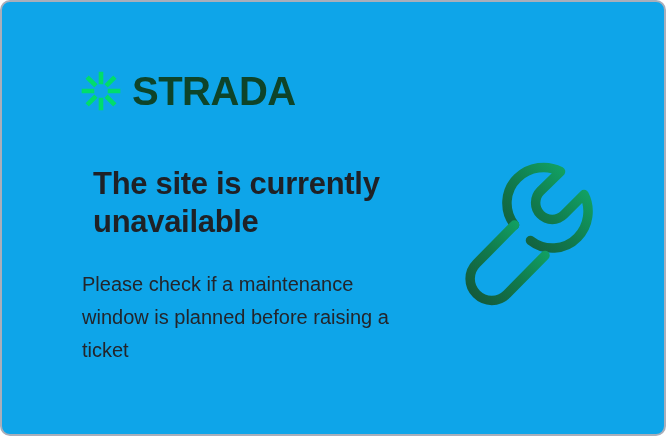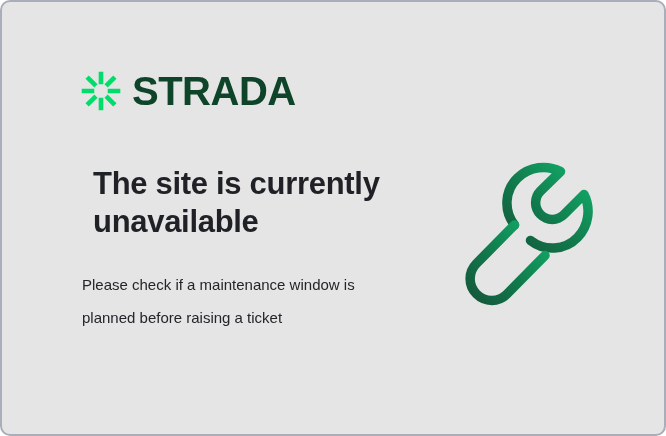--- a/index.html
+++ b/index.html
@@ -11,21 +11,21 @@
   body {
     font-family: "Liberation Sans", sans-serif;
     -webkit-font-smoothing: antialiased;
   }
 
   .screen {
     position: relative;
     width: 666px;
     height: 436px;
     box-sizing: border-box;
-    background: #e5e5e5;
+    background: #0ea5e9;
     border: 2px solid #a9aeba;
     border-radius: 10px;
     overflow: hidden;
   }
 
   
   .logo {
     position: absolute;
     left: 78px;
     top: 68px;
@@ -65,21 +65,21 @@
   }
 
   
   .body-copy {
     position: absolute;
     left: 80px;
     top: 266px;
     width: 310px;
     margin: 0;
     font-family: "Liberation Sans", sans-serif;
-    font-size: 15px;
+    font-size: 20px;
     font-weight: normal;
     line-height: 33px;
     color: #23252b;
   }
 
   
   .wrench {
     position: absolute;
     left: 452px;
     top: 150px;

